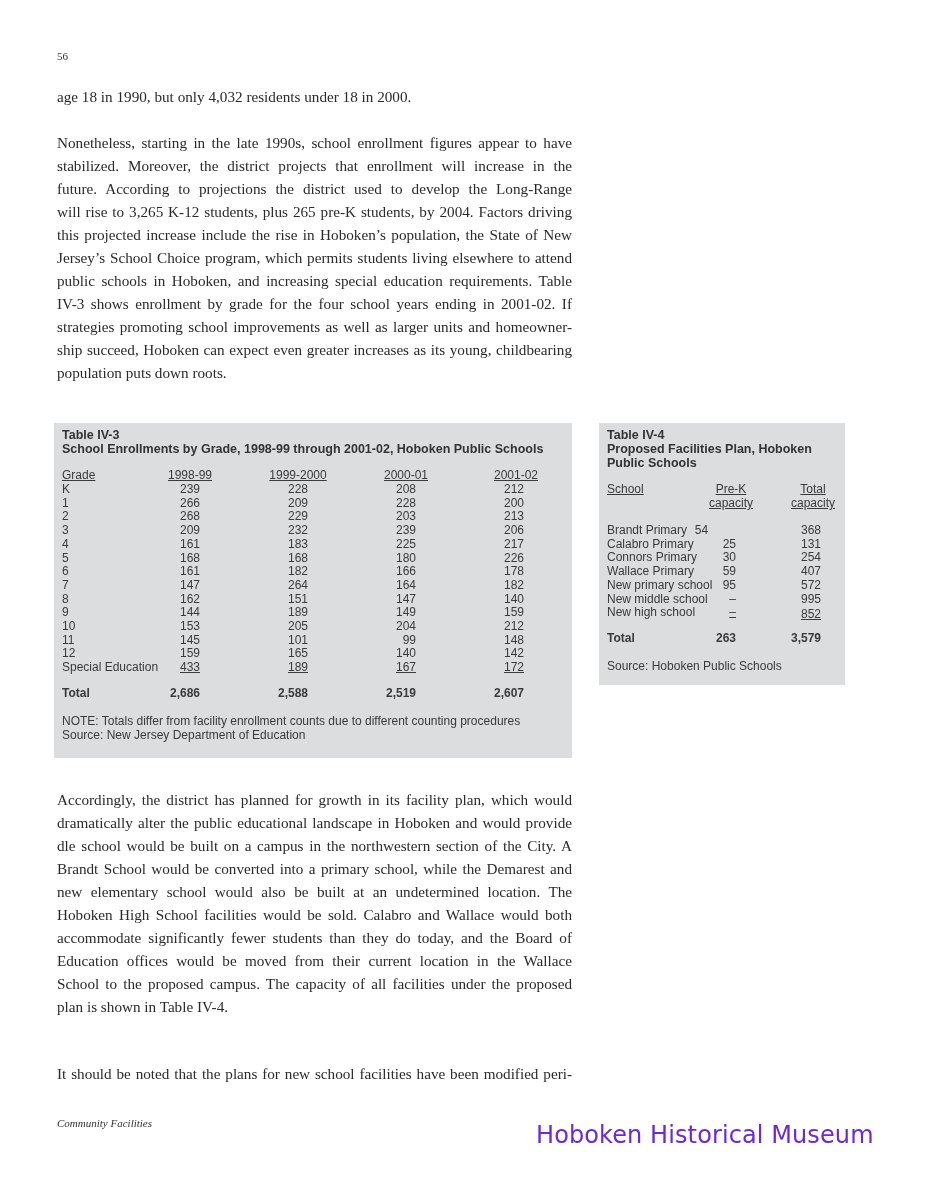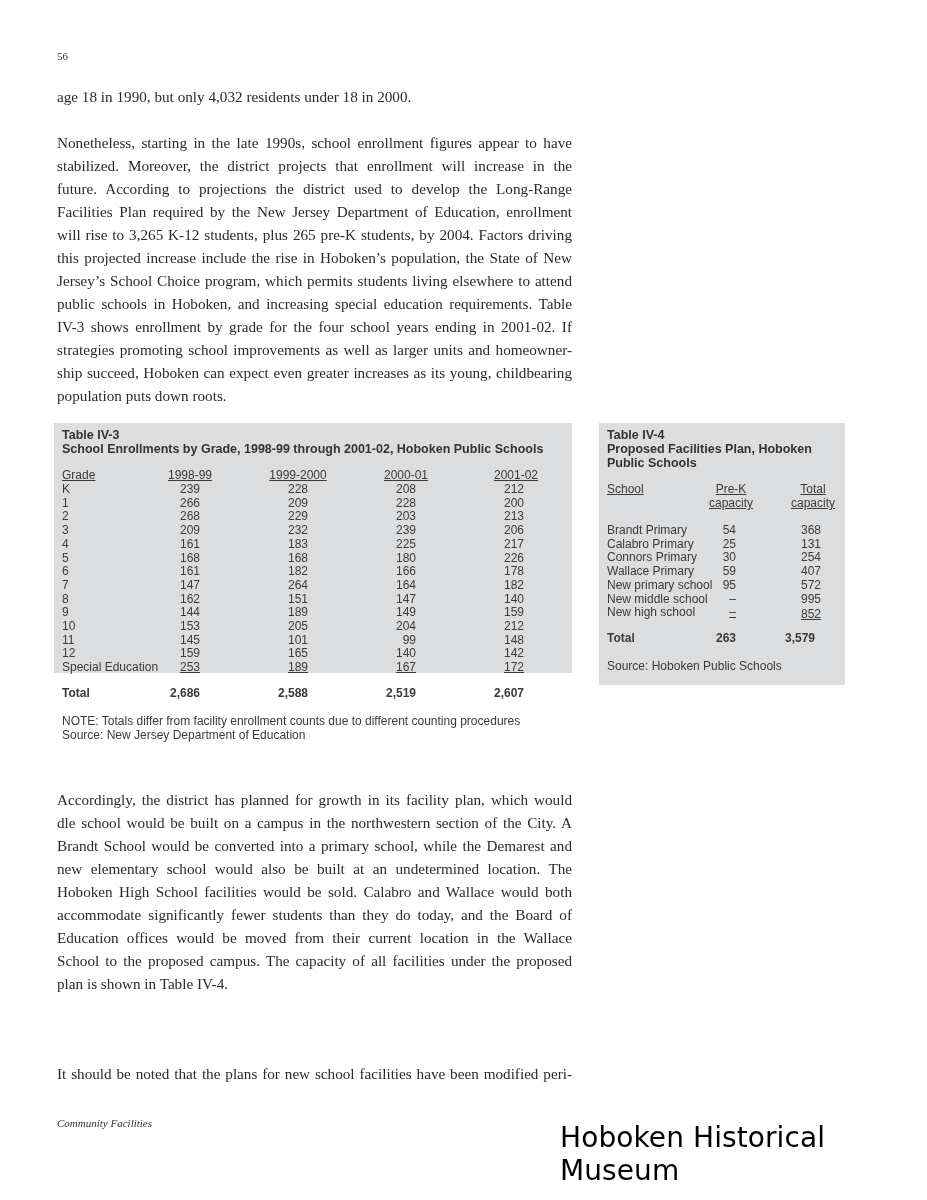--- a/index.html
+++ b/index.html
@@ -2,46 +2,45 @@
 <html><head>
 <meta charset="utf-8">
 <style>
   html, body { margin: 0; padding: 0; background: #ffffff; }
   body { width: 927px; height: 1200px; position: relative; overflow: hidden; }
   .page-num { position: absolute; left: 57px; top: 50px; font-family: "Liberation Serif", serif; font-size: 11px; color: #333; }
   .body-text { position: absolute; left: 57px; width: 515px; font-family: "Liberation Serif", serif; font-size: 15.2px; line-height: 23px; color: #2a2a2a; text-align: justify; margin: 0; }
   .body-text .ln { display: block; text-align: justify; text-align-last: justify; white-space: nowrap; }
   .body-text .ln.last { text-align-last: left; }
   .tbl-box { position: absolute; background: #dcdddf; font-family: "Liberation Sans", sans-serif; color: #2f2f2f; }
-  .tbl3 { left: 54px; top: 423px; width: 518px; height: 250px; }
+  .tbl3 { left: 54px; top: 423px; width: 518px; height: 335px; }
   .tbl4 { left: 599px; top: 423px; width: 246px; height: 262px; }
   .tbl-title { position: absolute; font-size: 12.5px; font-weight: bold; line-height: 14px; color: #333; }
   .cell { position: absolute; font-size: 12px; line-height: 13.7px; color: #3a3a3a; white-space: nowrap; }
   .u { text-decoration: underline; }
   .b { font-weight: bold; }
   .r { text-align: right; }
   .c { text-align: center; }
   .note { position: absolute; font-size: 12px; line-height: 14px; color: #3a3a3a; white-space: nowrap; text-align: center; }
   .footer-left { position: absolute; left: 57px; top: 1117px; font-family: "Liberation Serif", serif; font-style: italic; font-size: 11px; color: #333; }
-  .watermark { position: absolute; left: 560px; top: 1121px; font-family: "DejaVu Sans", sans-serif; font-size: 28px; color: #000000; font-weight: normal; letter-spacing: 0.1px; }
+  .watermark { position: absolute; left: 536px; top: 1121px; font-family: "DejaVu Sans", sans-serif; font-size: 24px; color: #6d28d9; font-weight: normal; letter-spacing: 0.1px; }
 </style>
 </head>
 <body>
 
 <div class="page-num">56</div>
 
 <div class="body-text" style="top:85px;">
   <span class="ln last">age 18 in 1990, but only 4,032 residents under 18 in 2000.</span>
 </div>
 
 <div class="body-text" style="top:131px;">
   <span class="ln">Nonetheless, starting in the late 1990s, school enrollment figures appear to have</span>
   <span class="ln">stabilized.  Moreover, the district projects that enrollment will increase in the</span>
   <span class="ln">future.  According to projections the district used to develop the Long-Range</span>
-  <span class="ln">Facilities Plan required by the New Jersey Department of Education, enrollment</span>
   <span class="ln">will rise to 3,265 K-12 students, plus 265 pre-K students, by 2004.  Factors driving</span>
   <span class="ln">this projected increase include the rise in Hoboken’s population, the State of New</span>
   <span class="ln">Jersey’s School Choice program, which permits students living elsewhere to attend</span>
   <span class="ln">public schools in Hoboken, and increasing special education requirements.  Table</span>
   <span class="ln">IV-3 shows enrollment by grade for the four school years ending in 2001-02.  If</span>
   <span class="ln">strategies promoting school improvements as well as larger units and homeowner-</span>
   <span class="ln">ship succeed, Hoboken can expect even greater increases as its young, childbearing</span>
   <span class="ln last">population puts down roots.</span>
 </div>
 
@@ -115,21 +114,21 @@
       <div class="cell r" style="left: 100px; width: 46px; top: 210.7px;">145</div>
       <div class="cell r" style="left: 208px; width: 46px; top: 210.7px;">101</div>
       <div class="cell r" style="left: 316px; width: 46px; top: 210.7px;">99</div>
       <div class="cell r" style="left: 424px; width: 46px; top: 210.7px;">148</div>
       <div class="cell" style="left: 8px; top: 224.4px;">12</div>
       <div class="cell r" style="left: 100px; width: 46px; top: 224.4px;">159</div>
       <div class="cell r" style="left: 208px; width: 46px; top: 224.4px;">165</div>
       <div class="cell r" style="left: 316px; width: 46px; top: 224.4px;">140</div>
       <div class="cell r" style="left: 424px; width: 46px; top: 224.4px;">142</div>
       <div class="cell" style="left: 8px; top: 238.1px;">Special Education</div>
-      <div class="cell r u" style="left: 100px; width: 46px; top: 238.1px;">253</div>
+      <div class="cell r u" style="left: 100px; width: 46px; top: 238.1px;">433</div>
       <div class="cell r u" style="left: 208px; width: 46px; top: 238.1px;">189</div>
       <div class="cell r u" style="left: 316px; width: 46px; top: 238.1px;">167</div>
       <div class="cell r u" style="left: 424px; width: 46px; top: 238.1px;">172</div>
     </div>
 
   <div class="cell b" style="left:8px; top:264px;">Total</div>
   <div class="cell b r" style="left:100px; width:46px; top:264px;">2,686</div>
   <div class="cell b r" style="left:208px; width:46px; top:264px;">2,588</div>
   <div class="cell b r" style="left:316px; width:46px; top:264px;">2,519</div>
   <div class="cell b r" style="left:424px; width:46px; top:264px;">2,607</div>
@@ -144,21 +143,21 @@
   <div class="tbl-title" style="left:8px; top:33px;">Public Schools</div>
 
   <div class="cell u" style="left:8px; top:60px;">School</div>
   <div class="cell u c" style="left:108px; width:48px; top:60px;">Pre-K</div>
   <div class="cell u c" style="left:108px; width:48px; top:74px;">capacity</div>
   <div class="cell u c" style="left:190px; width:48px; top:60px;">Total</div>
   <div class="cell u c" style="left:190px; width:48px; top:74px;">capacity</div>
 
   <div id="t4rows">
       <div class="cell" style="left: 8px; top: 101px;">Brandt Primary</div>
-      <div class="cell r" style="left: 100px; width: 37px; top: 101px;">54</div>
+      <div class="cell r" style="left: 84px; width: 37px; top: 101px; text-align: center;">54</div>
       <div class="cell r" style="left: 180px; width: 42px; top: 101px;">368</div>
       <div class="cell" style="left: 8px; top: 114.7px;">Calabro Primary</div>
       <div class="cell r" style="left: 100px; width: 37px; top: 114.7px;">25</div>
       <div class="cell r" style="left: 180px; width: 42px; top: 114.7px;">131</div>
       <div class="cell" style="left: 8px; top: 128.4px;">Connors Primary</div>
       <div class="cell r" style="left: 100px; width: 37px; top: 128.4px;">30</div>
       <div class="cell r" style="left: 180px; width: 42px; top: 128.4px;">254</div>
       <div class="cell" style="left: 8px; top: 142.1px;">Wallace Primary</div>
       <div class="cell r" style="left: 100px; width: 37px; top: 142.1px;">59</div>
       <div class="cell r" style="left: 180px; width: 42px; top: 142.1px;">407</div>
@@ -168,27 +167,28 @@
       <div class="cell" style="left: 8px; top: 169.5px;">New middle school</div>
       <div class="cell r" style="left: 100px; width: 37px; top: 169.5px;">–</div>
       <div class="cell r" style="left: 180px; width: 42px; top: 169.5px;">995</div>
       <div class="cell" style="left: 8px; top: 183.2px;">New high school</div>
       <div class="cell r u" style="left: 100px; width: 37px; top: 183.2px;">–</div>
       <div class="cell r u" style="left: 180px; width: 42px; top: 185px;">852</div>
     </div>
 
   <div class="cell b" style="left:8px; top:209px;">Total</div>
   <div class="cell b r" style="left:100px; width:37px; top:209px;">263</div>
-  <div class="cell b r" style="left:180px; width:42px; top:209px;text-align:center;">3,579</div>
+  <div class="cell b r" style="left:180px; width:42px; top:209px;">3,579</div>
 
   <div class="note" style="left:8px; top:236px;">Source: Hoboken Public Schools</div>
 </div>
 
 <div class="body-text" style="top:788px;">
   <span class="ln">Accordingly, the district has planned for growth in its facility plan, which would</span>
+  <span class="ln">dramatically alter the public educational landscape in Hoboken and would provide</span>
   <span class="ln">dle school would be built on a campus in the northwestern section of the City.  A</span>
   <span class="ln">Brandt School would be converted into a primary school, while the Demarest and</span>
   <span class="ln">new elementary school would also be built at an undetermined location.  The</span>
   <span class="ln">Hoboken High School facilities would be sold.  Calabro and Wallace would both</span>
   <span class="ln">accommodate significantly fewer students than they do today, and the Board of</span>
   <span class="ln">Education offices would be moved from their current location in the Wallace</span>
   <span class="ln">School to the proposed campus.  The capacity of all facilities under the proposed</span>
   <span class="ln last">plan is shown in Table IV-4.</span>
 </div>
 

